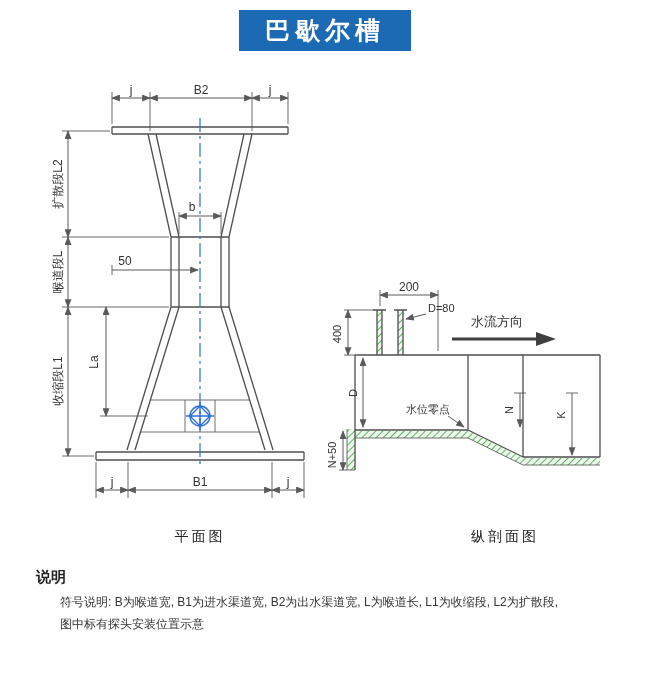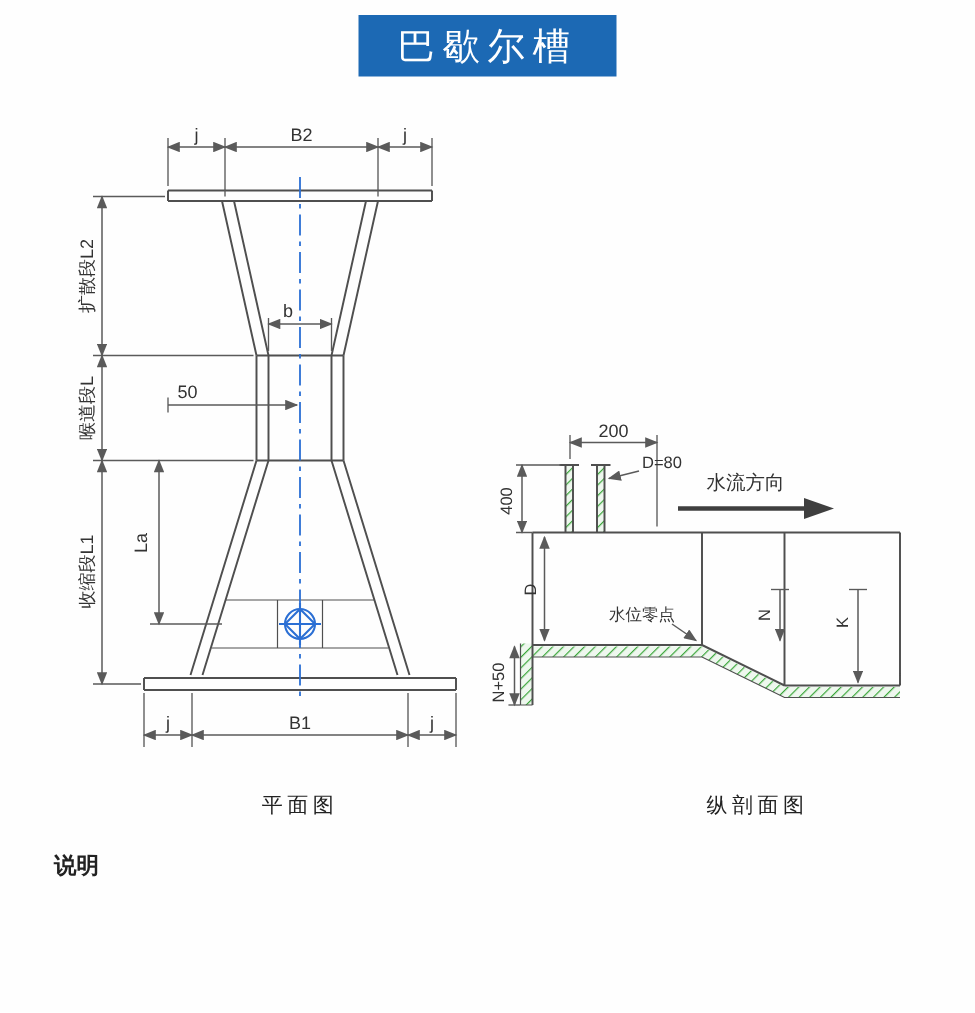--- a/index.html
+++ b/index.html
@@ -1,19 +1,19 @@
 <!DOCTYPE html>
 <html><head>
 <meta charset="utf-8">
 <style>
   html,body{margin:0;padding:0;background:#ffffff;}
   .page{position:relative;width:650px;height:675px;background:#fefefe;overflow:hidden;
         font-family:"Liberation Sans","DejaVu Sans",sans-serif;}
   .banner{position:absolute;top:10px;left:50%;transform:translateX(-50%);
-          background:#1c69b4;color:#ffffff;font-size:25px;font-weight:normal;
+          background:#1c69b4;color:#ffffff;font-size:25px;font-weight:bold;
           letter-spacing:5px;padding:4px 26px;z-index:5;}
   .drawing{position:absolute;top:0;left:0;}
   
   .outline{stroke:#4f4f4f;stroke-width:1.3;fill:none;}
   .thin{stroke:#4f4f4f;stroke-width:0.8;fill:none;}
   .ext{stroke:#5a5a5a;stroke-width:0.9;fill:none;}
   .dim{stroke:#5a5a5a;stroke-width:1;fill:none;}
   .dim2{marker-start:url(#arr);marker-end:url(#arr);}
   .dimE{marker-end:url(#arr);}
   .center{stroke:#2b6fd4;stroke-width:1.2;stroke-dasharray:14 4 3 4;fill:none;}
@@ -160,15 +160,17 @@
       <path class="ext" d="M347,470 H339"></path>
       <line class="dim dim2" x1="343" y1="431" x2="343" y2="470"></line>
       <text class="t11 mid" x="336" y="455" transform="rotate(-90 336 455)">N+50</text>
 
       <text class="caption" x="505" y="541">纵剖面图</text>
     </g>
   </svg>
 
   <div class="notes">
     <div class="notes-heading">说明</div>
+    <div class="notes-line">符号说明: B为喉道宽, B1为进水渠道宽, B2为出水渠道宽, L为喉道长, L1为收缩段, L2为扩散段,</div>
+    <div class="notes-line">图中标有探头安装位置示意</div>
   </div>
 
 </div>
 
 </body></html>

